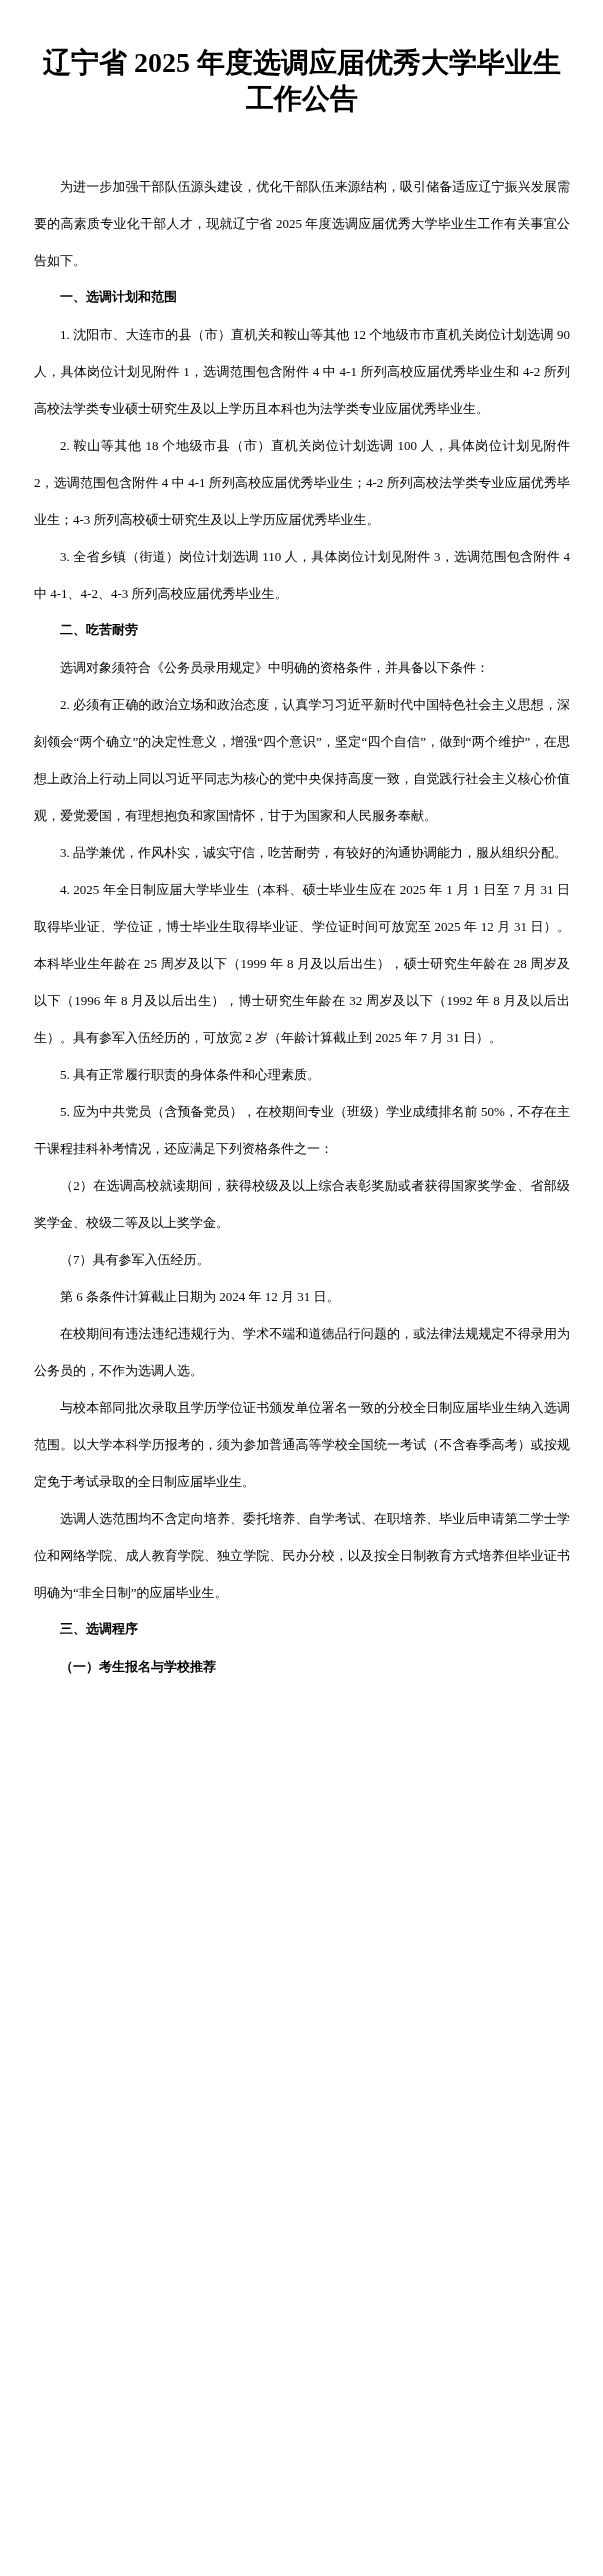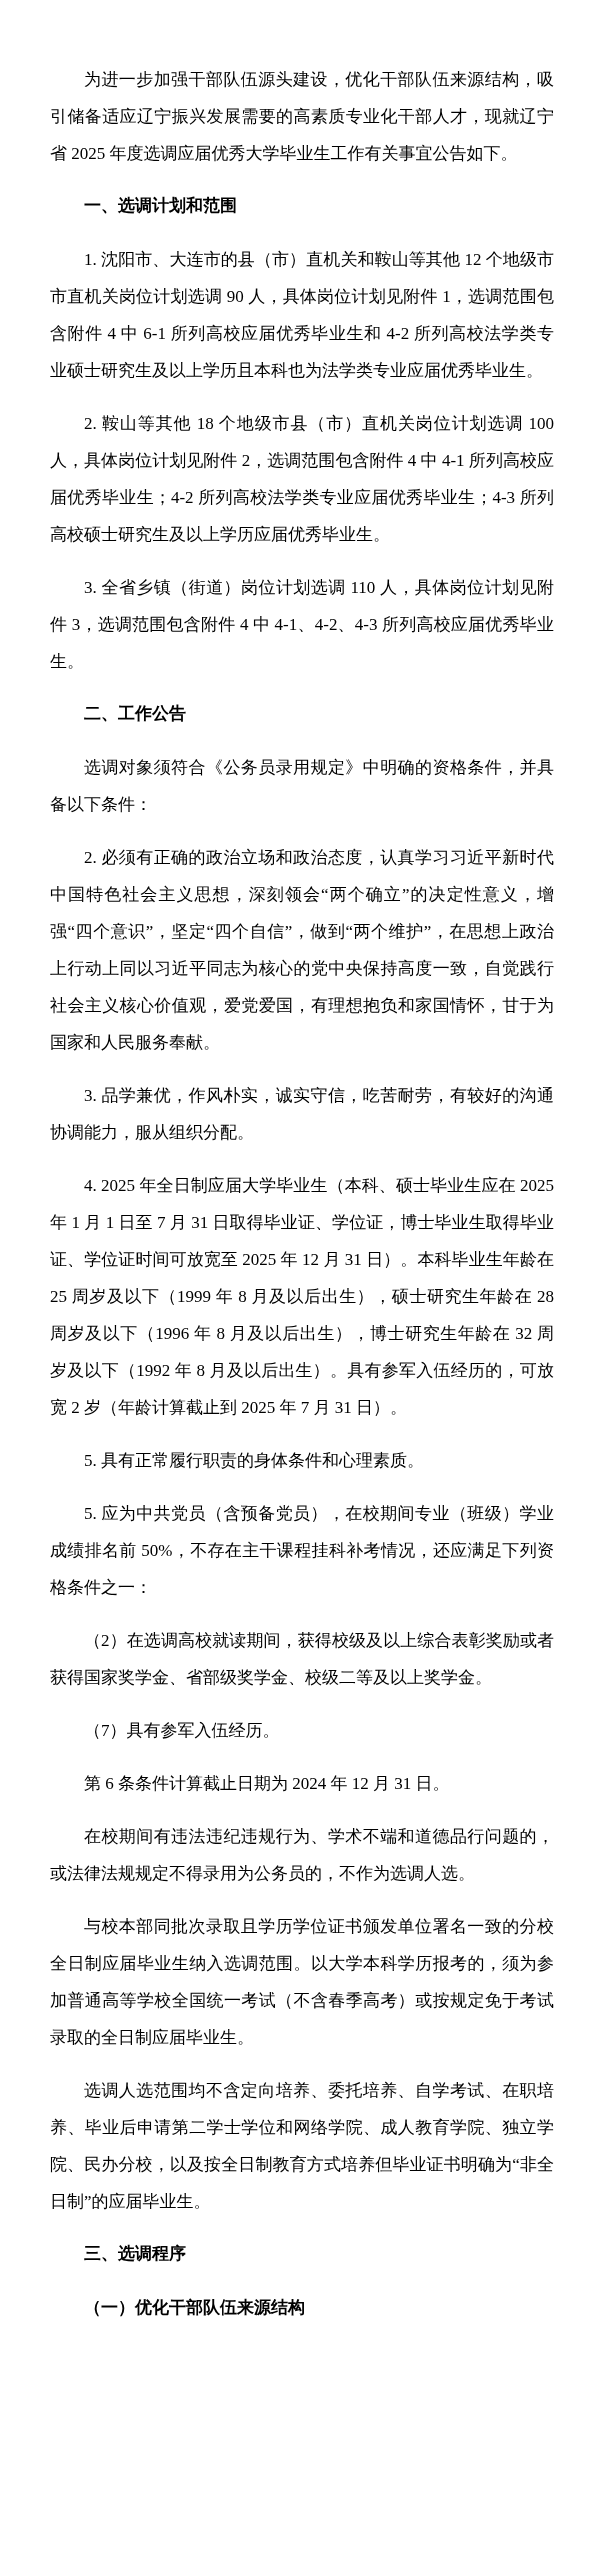--- a/index.html
+++ b/index.html
@@ -18,61 +18,65 @@
     font-size:28px;
     font-weight:bold;
     line-height:36px;
     text-align:center;
     text-indent:0;
   }
   .title .tline{display:block;}
   .page p,
   .page h2,
   .page h3{
-    margin:16px;
-    font-size:17px;
+    margin:0;
+    font-size:13px;
     line-height:37px;
     text-indent:2em;
     text-align:justify;
     text-justify:inter-ideograph;
     font-weight:normal;
     word-break:break-word;
   }
   h2.h-section{
     font-family:Liberation Mono, monospace;
     font-weight:bold;
   }
   h3.h-sub{
     font-weight:bold;
   }
 </style>
 </head>
 <body>
 
 <div class="page">
 
+  <h1 class="title">
+    <span class="tline">辽宁省 2025 年度选调应届优秀大学毕业生</span>
+    <span class="tline">工作公告</span>
+  </h1>
 
   <p>为进一步加强干部队伍源头建设，优化干部队伍来源结构，吸引储备适应辽宁振兴发展需要的高素质专业化干部人才，现就辽宁省 2025 年度选调应届优秀大学毕业生工作有关事宜公告如下。</p>
 
   <h2 class="h-section">一、选调计划和范围</h2>
-  <p>1. 沈阳市、大连市的县（市）直机关和鞍山等其他 12 个地级市市直机关岗位计划选调 90 人，具体岗位计划见附件 1，选调范围包含附件 4 中 6-1 所列高校应届优秀毕业生和 4-2 所列高校法学类专业硕士研究生及以上学历且本科也为法学类专业应届优秀毕业生。</p>
+  <p>1. 沈阳市、大连市的县（市）直机关和鞍山等其他 12 个地级市市直机关岗位计划选调 90 人，具体岗位计划见附件 1，选调范围包含附件 4 中 4-1 所列高校应届优秀毕业生和 4-2 所列高校法学类专业硕士研究生及以上学历且本科也为法学类专业应届优秀毕业生。</p>
   <p>2. 鞍山等其他 18 个地级市县（市）直机关岗位计划选调 100 人，具体岗位计划见附件 2，选调范围包含附件 4 中 4-1 所列高校应届优秀毕业生；4-2 所列高校法学类专业应届优秀毕业生；4-3 所列高校硕士研究生及以上学历应届优秀毕业生。</p>
   <p>3. 全省乡镇（街道）岗位计划选调 110 人，具体岗位计划见附件 3，选调范围包含附件 4 中 4-1、4-2、4-3 所列高校应届优秀毕业生。</p>
 
-  <h2 class="h-section">二、工作公告</h2>
+  <h2 class="h-section">二、吃苦耐劳</h2>
   <p>选调对象须符合《公务员录用规定》中明确的资格条件，并具备以下条件：</p>
   <p>2. 必须有正确的政治立场和政治态度，认真学习习近平新时代中国特色社会主义思想，深刻领会“两个确立”的决定性意义，增强“四个意识”，坚定“四个自信”，做到“两个维护”，在思想上政治上行动上同以习近平同志为核心的党中央保持高度一致，自觉践行社会主义核心价值观，爱党爱国，有理想抱负和家国情怀，甘于为国家和人民服务奉献。</p>
   <p>3. 品学兼优，作风朴实，诚实守信，吃苦耐劳，有较好的沟通协调能力，服从组织分配。</p>
   <p>4. 2025 年全日制应届大学毕业生（本科、硕士毕业生应在 2025 年 1 月 1 日至 7 月 31 日取得毕业证、学位证，博士毕业生取得毕业证、学位证时间可放宽至 2025 年 12 月 31 日）。本科毕业生年龄在 25 周岁及以下（1999 年 8 月及以后出生），硕士研究生年龄在 28 周岁及以下（1996 年 8 月及以后出生），博士研究生年龄在 32 周岁及以下（1992 年 8 月及以后出生）。具有参军入伍经历的，可放宽 2 岁（年龄计算截止到 2025 年 7 月 31 日）。</p>
   <p>5. 具有正常履行职责的身体条件和心理素质。</p>
   <p>5. 应为中共党员（含预备党员），在校期间专业（班级）学业成绩排名前 50%，不存在主干课程挂科补考情况，还应满足下列资格条件之一：</p>
   <p>（2）在选调高校就读期间，获得校级及以上综合表彰奖励或者获得国家奖学金、省部级奖学金、校级二等及以上奖学金。</p>
   <p>（7）具有参军入伍经历。</p>
   <p>第 6 条条件计算截止日期为 2024 年 12 月 31 日。</p>
   <p>在校期间有违法违纪违规行为、学术不端和道德品行问题的，或法律法规规定不得录用为公务员的，不作为选调人选。</p>
   <p>与校本部同批次录取且学历学位证书颁发单位署名一致的分校全日制应届毕业生纳入选调范围。以大学本科学历报考的，须为参加普通高等学校全国统一考试（不含春季高考）或按规定免于考试录取的全日制应届毕业生。</p>
   <p>选调人选范围均不含定向培养、委托培养、自学考试、在职培养、毕业后申请第二学士学位和网络学院、成人教育学院、独立学院、民办分校，以及按全日制教育方式培养但毕业证书明确为“非全日制”的应届毕业生。</p>
 
   <h2 class="h-section">三、选调程序</h2>
-  <h3 class="h-sub">（一）优化干部队伍来源结构</h3>
+  <h3 class="h-sub">（一）考生报名与学校推荐</h3>
 
 </div>
 
 
 </body></html>

